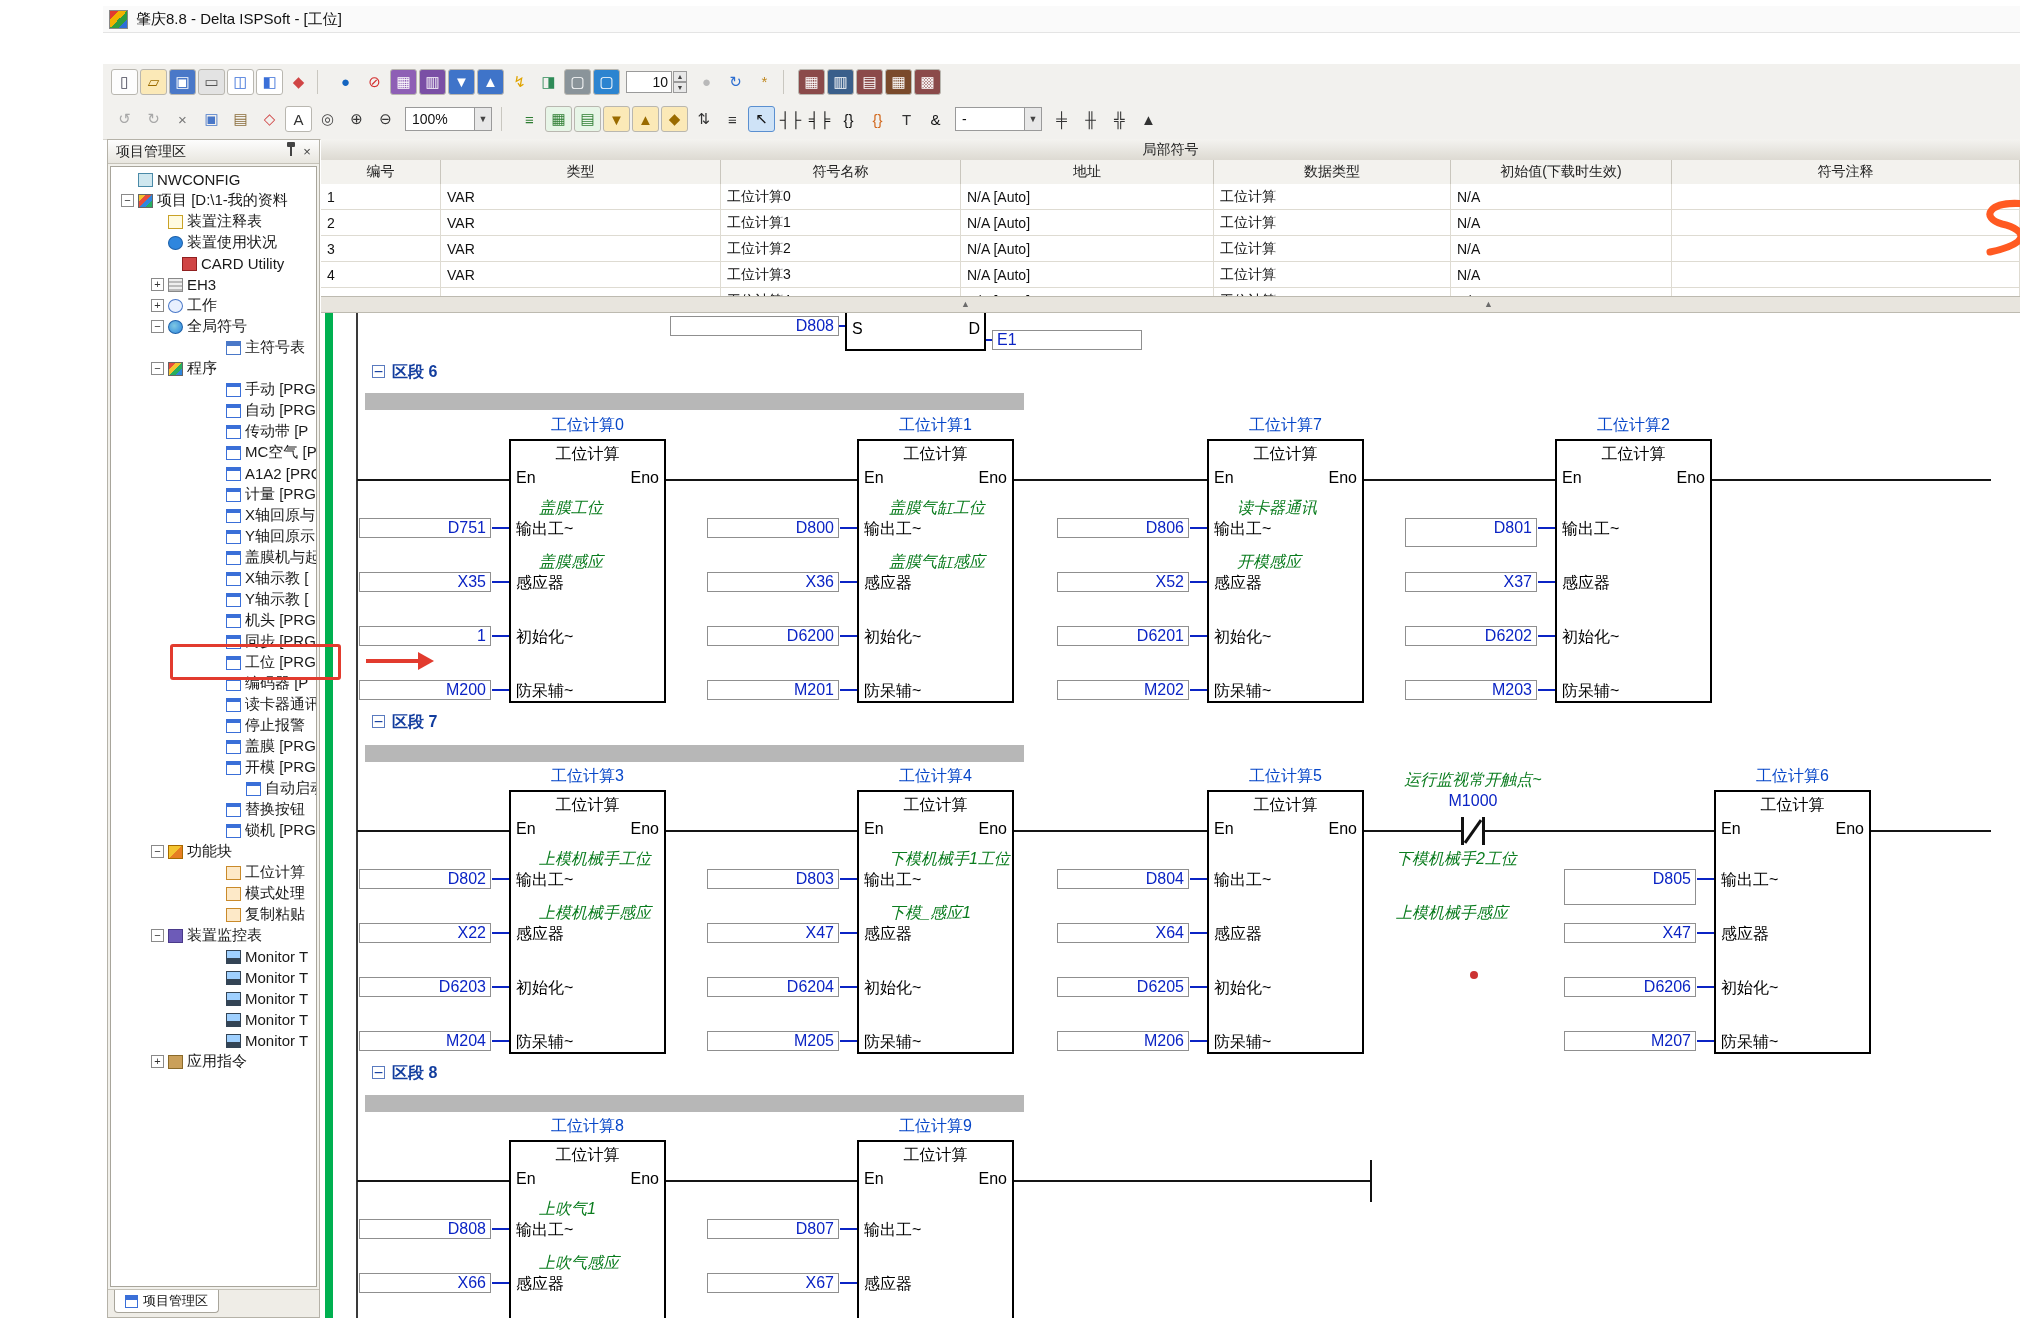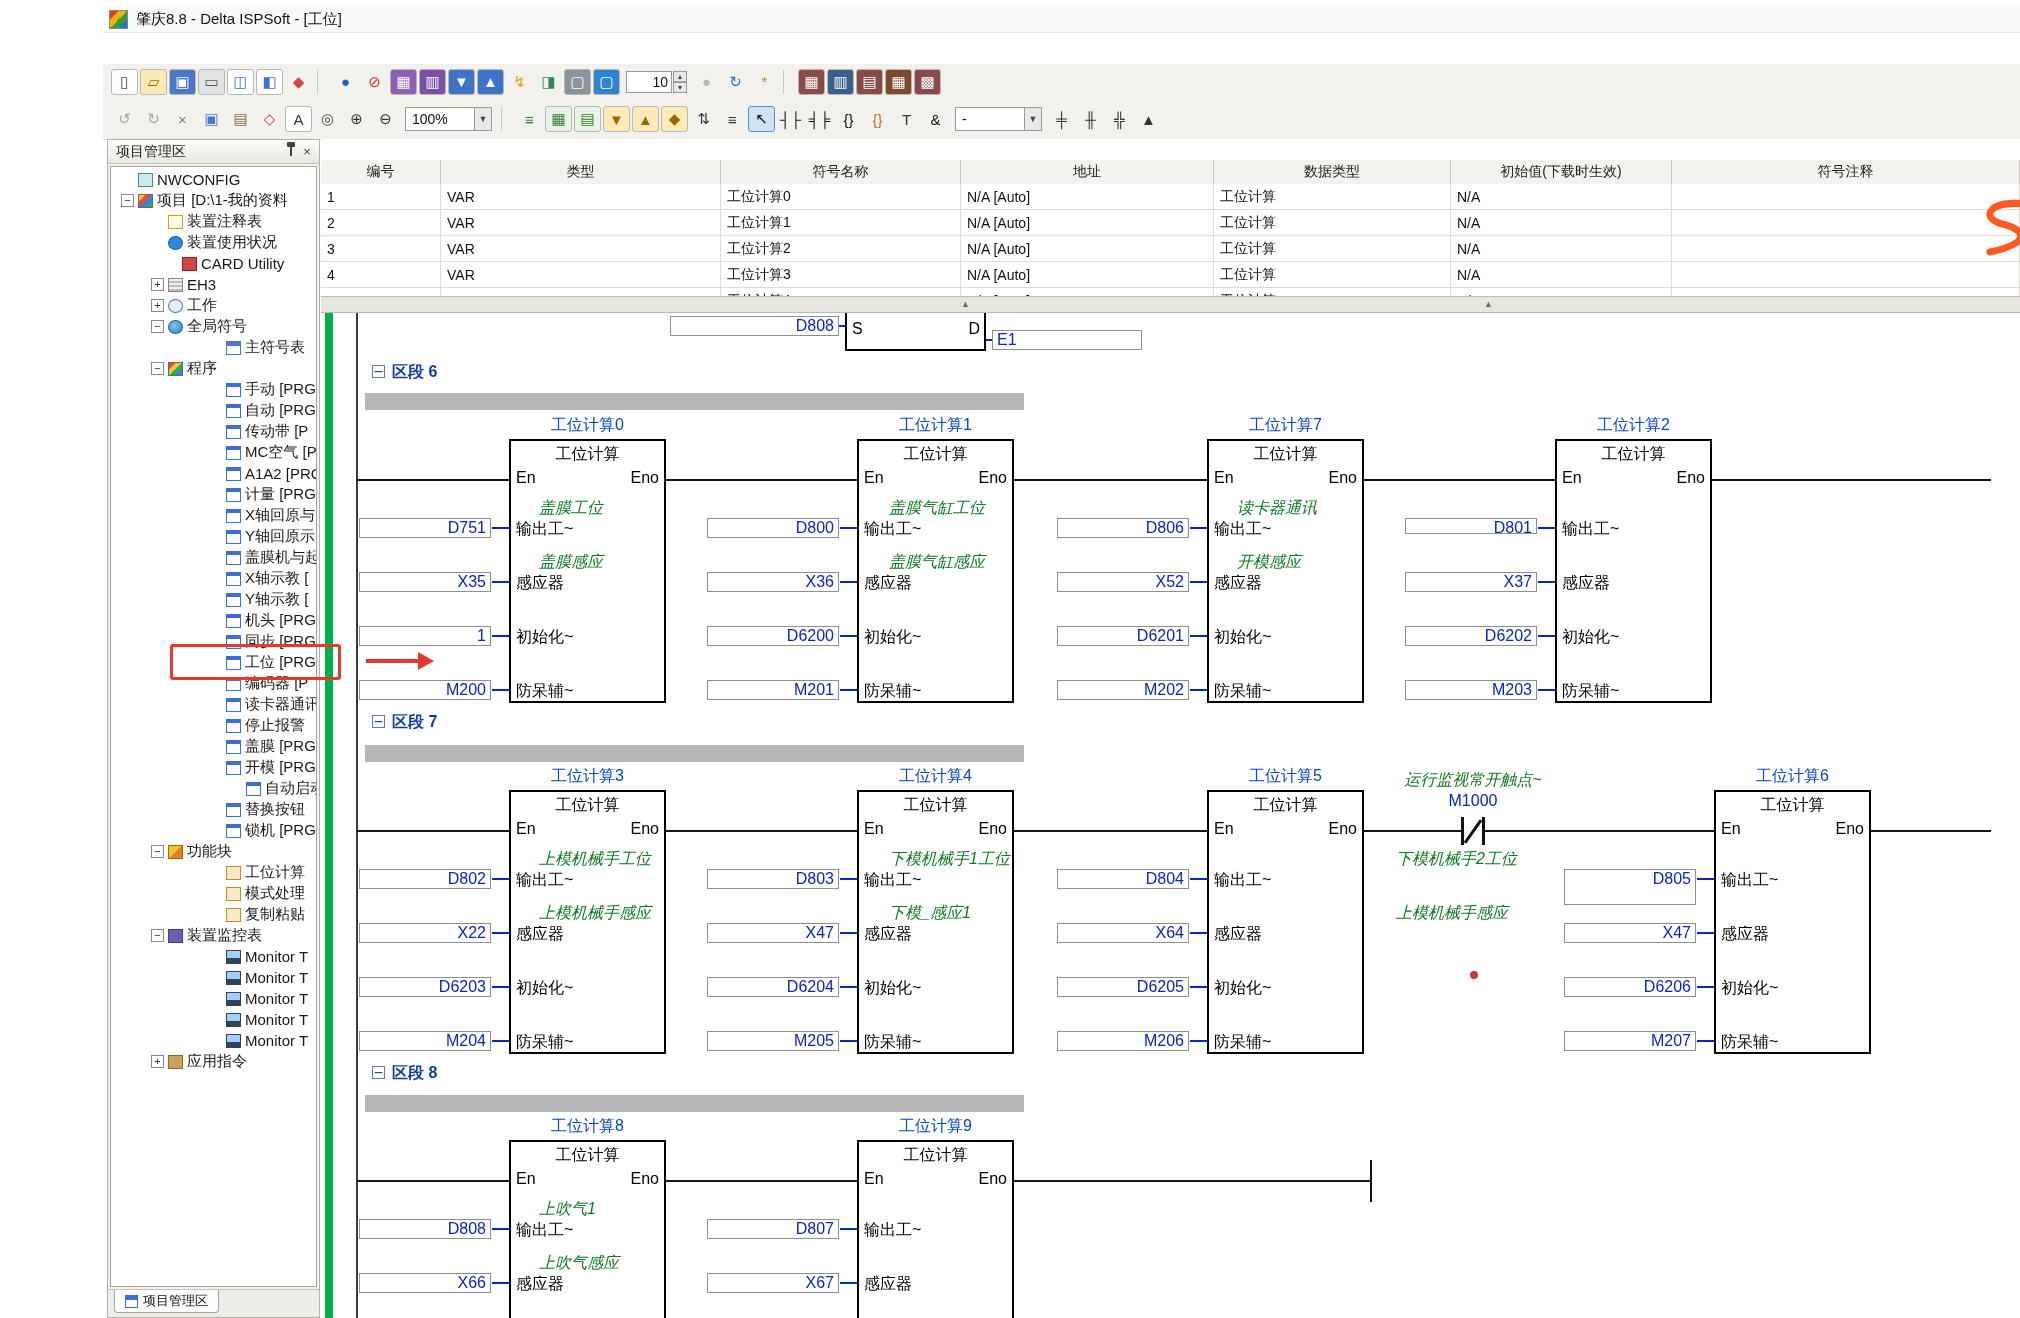--- a/index.html
+++ b/index.html
@@ -438,20 +438,23 @@
       </div>
     <div class="panel-tabs">
       <div class="panel-tab">
         <span class="tab-ico"></span>
         <span>项目管理区</span>
       </div>
     </div>
   </div>
 
   <div class="main">
+    <div class="symtable-title">
+      <span>局部符号</span>
+    </div>
     <div class="symhead" id="symhead">
         <div class="tcell" style="width: 120px;">编号</div>
         <div class="tcell" style="width: 280px;">类型</div>
         <div class="tcell" style="width: 240px;">符号名称</div>
         <div class="tcell" style="width: 253px;">地址</div>
         <div class="tcell" style="width: 237px;">数据类型</div>
         <div class="tcell" style="width: 221px;">初始值(下载时生效)</div>
         <div class="tcell" style="flex: 1 1 0%;">符号注释</div>
       </div>
     <div class="symbody" id="symbody">
@@ -578,21 +581,21 @@
         <div class="fb-pin" style="left: 893px; top: 368px; width: 110px; height: 18px;">防呆辅~</div>
         <div class="op-box" style="left: 736px; top: 367px; width: 132px; height: 20px;">M202</div>
         <div class="wire" style="left: 869px; top: 376px; width: 17px; height: 2px;"></div>
         <div class="wire rail" style="left: 1043px; top: 166px; width: 191px; height: 2px;"></div>
         <div class="fb" style="left: 1234px; top: 126px; width: 157px; height: 264px;"></div>
         <div class="fb-type" style="left: 1234px; top: 131px; width: 157px; height: 20px;">工位计算</div>
         <div class="fb-en" style="left: 1241px; top: 156px; width: 40px; height: 18px;">En</div>
         <div class="fb-eno" style="left: 1339px; top: 156px; width: 45px; height: 18px;">Eno</div>
         <div class="fb-title" style="left: 1194px; top: 102px; width: 237px; height: 20px;">工位计算2</div>
         <div class="fb-pin" style="left: 1241px; top: 206px; width: 110px; height: 18px;">输出工~</div>
-        <div class="op-box" style="left: 1084px; top: 205px; width: 132px; height: 16px;">D801</div>
+        <div class="op-box" style="left: 1084px; top: 205px; width: 132px; height: 29px;">D801</div>
         <div class="wire" style="left: 1217px; top: 214px; width: 17px; height: 2px;"></div>
         <div class="lad-comment" style="left: 916px; top: 185px; width: 300px; height: 18px;">读卡器通讯</div>
         <div class="fb-pin" style="left: 1241px; top: 260px; width: 110px; height: 18px;">感应器</div>
         <div class="op-box" style="left: 1084px; top: 259px; width: 132px; height: 20px;">X37</div>
         <div class="wire" style="left: 1217px; top: 268px; width: 17px; height: 2px;"></div>
         <div class="lad-comment" style="left: 916px; top: 239px; width: 300px; height: 18px;">开模感应</div>
         <div class="fb-pin" style="left: 1241px; top: 314px; width: 110px; height: 18px;">初始化~</div>
         <div class="op-box" style="left: 1084px; top: 313px; width: 132px; height: 20px;">D6202</div>
         <div class="wire" style="left: 1217px; top: 322px; width: 17px; height: 2px;"></div>
         <div class="fb-pin" style="left: 1241px; top: 368px; width: 110px; height: 18px;">防呆辅~</div>

